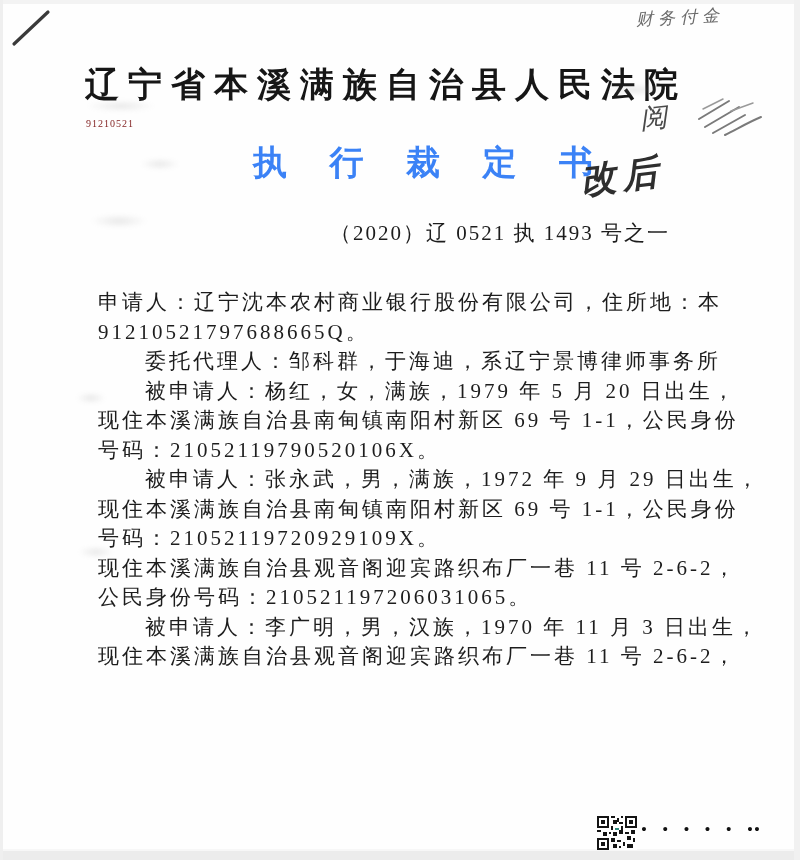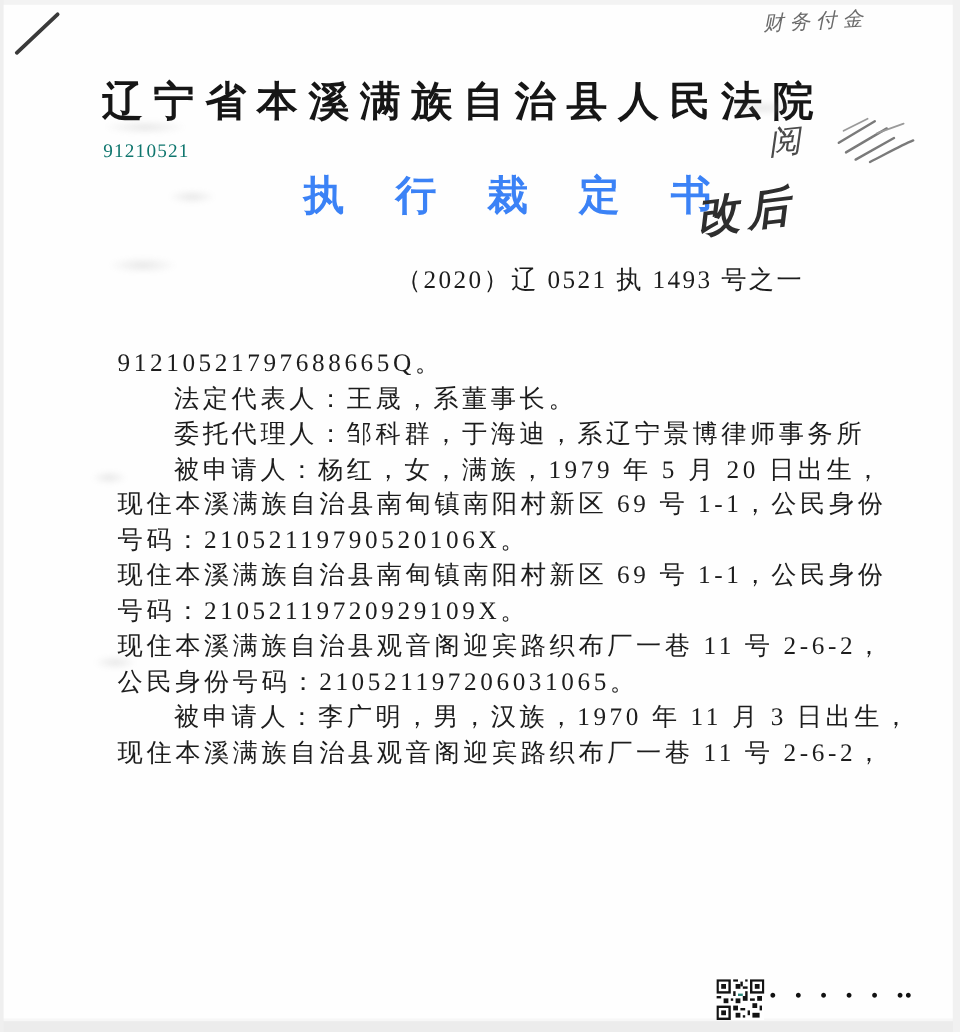--- a/index.html
+++ b/index.html
@@ -60,22 +60,22 @@
   .hw-revision {
     position:absolute; left:580px; top:152px;
     font-size:36px; letter-spacing:6px; transform:rotate(-7deg);
     color:#2e2e2e; font-weight:600;
   }
   .scribble { position:absolute; left:695px; top:95px; }
   .slash-mark { position:absolute; left:8px; top:6px; }
 
   
   .bleed {
-    position:absolute; color:#0f766e; filter:blur(0.4px);
-    font-size:16px; letter-spacing:1px; white-space:nowrap;
+    position:absolute; color:#7f1d1d; filter:blur(0.4px);
+    font-size:10px; letter-spacing:1px; white-space:nowrap;
   }
   .bleed-code { left:86px; top:118px; }
   .smudge {
     position:absolute; background:radial-gradient(ellipse at center, #9a9a9a 0%, transparent 70%);
     opacity:0.22; filter:blur(2px); border-radius:50%;
   }
   .smudge-1 { left:86px;  top:100px; width:70px; height:12px; }
   .smudge-2 { left:90px;  top:214px; width:58px; height:14px; }
   .smudge-3 { left:140px; top:158px; width:40px; height:12px; }
   .smudge-4 { left:76px;  top:392px; width:30px; height:12px; }
@@ -123,26 +123,27 @@
   </svg>
 
   <div class="doc-title">执 行 裁 定 书</div>
 
   <div class="hand hw-revision">改后</div>
 
   <div class="case-number">（2020）辽 0521 执 1493 号之一</div>
 
   <div class="body-text">
 
+  <div class="body-line">申请人：辽宁沈本农村商业银行股份有限公司，住所地：本</div>
       <div class="body-line">91210521797688665Q。</div>
-      <div class="body-line indent">法定代表人：王晟，系董事长。</div>
       <div class="body-line indent">委托代理人：邹科群，于海迪，系辽宁景博律师事务所</div>
       <div class="body-line indent">被申请人：杨红，女，满族，1979 年 5 月 20 日出生，</div>
       <div class="body-line">现住本溪满族自治县南甸镇南阳村新区 69 号 1-1，公民身份</div>
       <div class="body-line">号码：21052119790520106X。</div>
+      <div class="body-line indent">被申请人：张永武，男，满族，1972 年 9 月 29 日出生，</div>
       <div class="body-line">现住本溪满族自治县南甸镇南阳村新区 69 号 1-1，公民身份</div>
       <div class="body-line">号码：21052119720929109X。</div>
       <div class="body-line">现住本溪满族自治县观音阁迎宾路织布厂一巷 11 号 2-6-2，</div>
       <div class="body-line">公民身份号码：210521197206031065。</div>
       <div class="body-line indent">被申请人：李广明，男，汉族，1970 年 11 月 3 日出生，</div>
       <div class="body-line">现住本溪满族自治县观音阁迎宾路织布厂一巷 11 号 2-6-2，</div>
     </div>
 
   <svg class="qr-code" width="40" height="34" viewBox="0 0 20 17">
     <rect x="0" y="0" width="20" height="17" fill="#ffffff"></rect>

